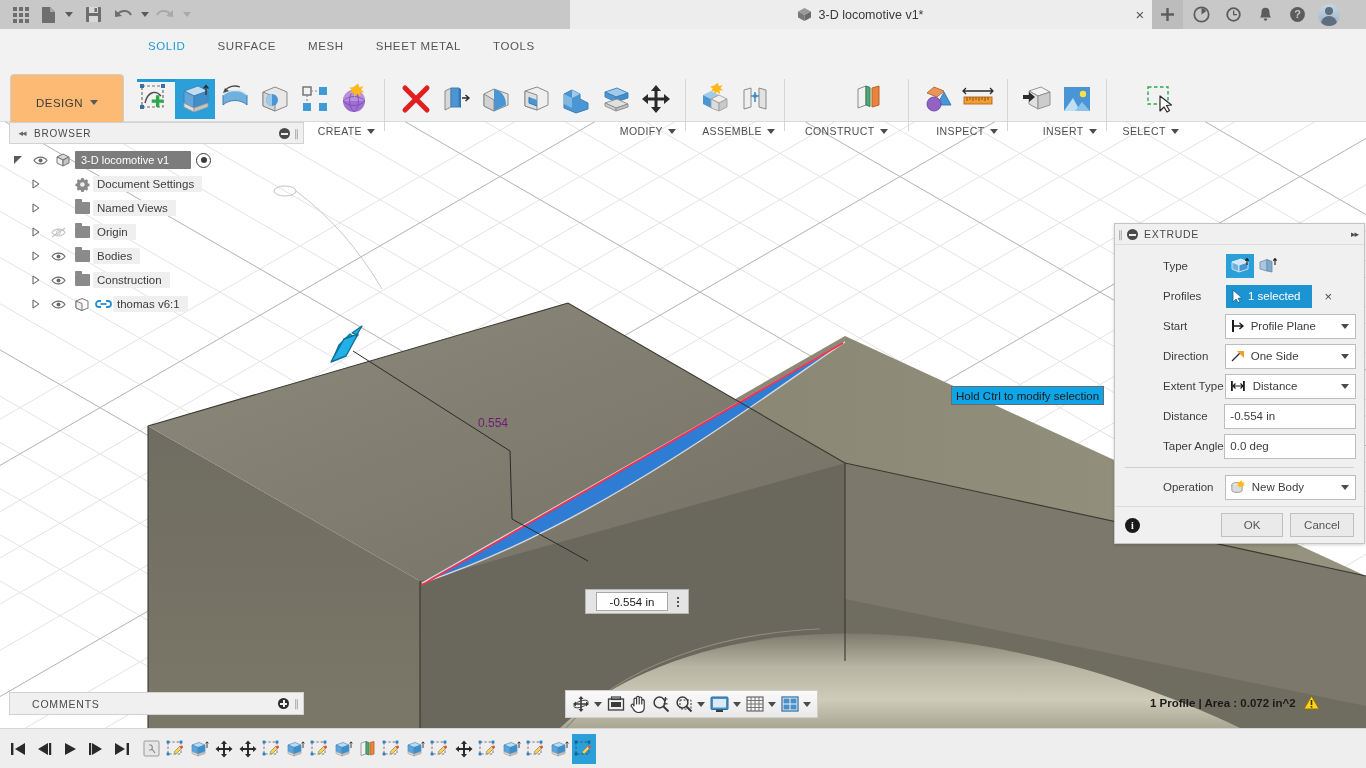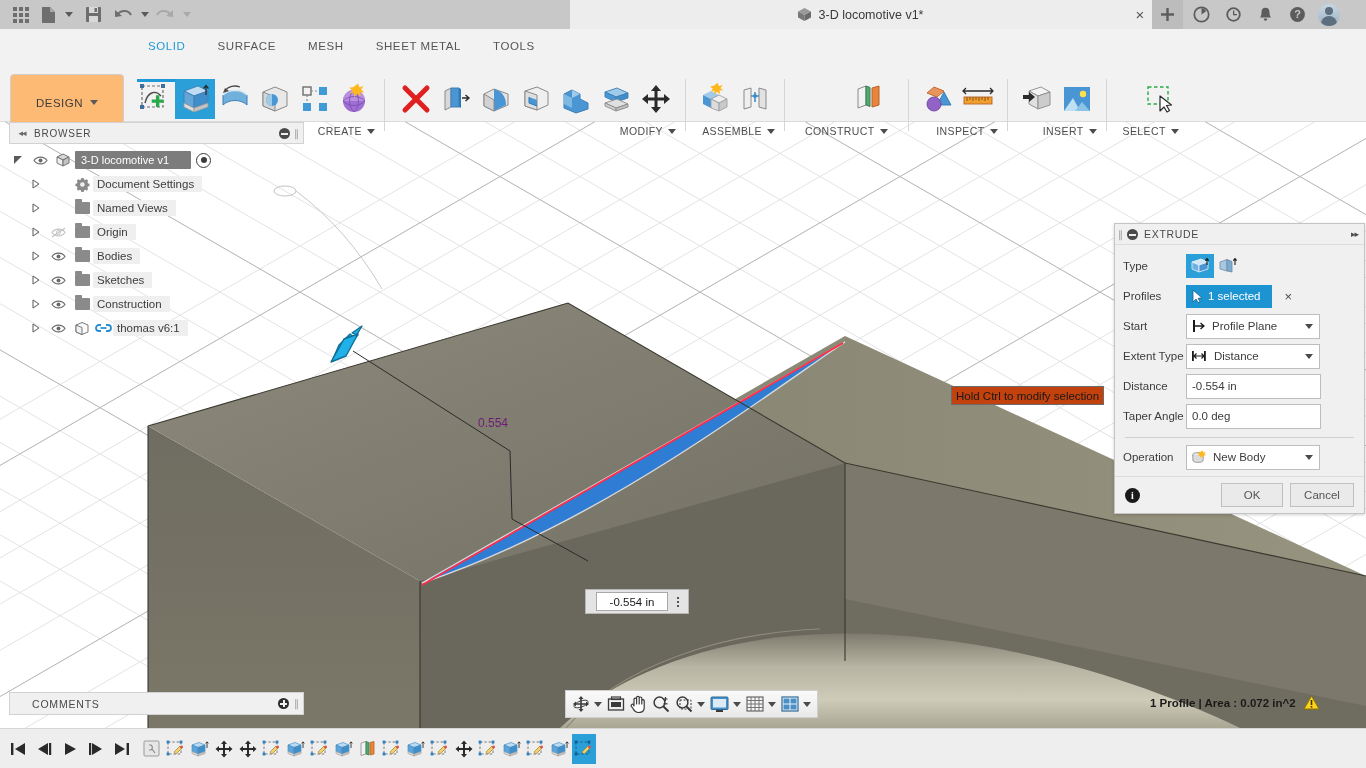--- a/index.html
+++ b/index.html
@@ -85,39 +85,39 @@
 
   
   .dlg{position:absolute;left:1114px;top:223px;width:249px;background:#f0f0f0;border:1px solid #c4c4c4;
        box-shadow:0 1px 3px rgba(0,0,0,.18);}
   .dlg-hdr{height:20px;display:flex;align-items:center;background:#f0f0f0;border-bottom:1px solid #dcdcdc;padding-left:3px;}
   .dlg-hdr .grip2{color:#9a9a9a;font-size:10px;padding-right:4px;}
   .dlg-title{font-size:10.5px;letter-spacing:.7px;color:#4a4a4a;}
   .dlg-hdr .expand{margin-left:auto;padding-right:6px;color:#4a4a4a;font-size:9px;letter-spacing:-1px;}
   .dlg-body{padding:6px 8px 4px 8px;}
   .frow{display:flex;align-items:center;height:30px;}
-  .flab{width:63px;font-size:11.5px;color:#3c3c3c;}
+  .flab{width:63px;font-size:11.5px;color:#3c3c3c;margin-left:40px;}
   .typebtn{width:28px;height:24px;display:flex;align-items:center;justify-content:center;}
   .typebtn.on{background:#2a9fd8;}
   .selbtn{background:#1d94d2;color:#fff;height:23px;display:flex;align-items:center;padding:0 12px 0 6px;font-size:11.5px;gap:5px;}
   .clear-x{margin-left:12px;color:#4a4a4a;font-size:13px;}
   .combo{width:128px;height:23px;background:#fff;border:1px solid #bdbdbd;display:flex;align-items:center;padding:0 0 0 4px;font-size:11.5px;gap:5px;position:relative;}
   .combo .cb-caret{position:absolute;right:6px;top:9px;width:0;height:0;border-left:4px solid transparent;border-right:4px solid transparent;border-top:5px solid #4a4a4a;}
   .inputbox{width:128px;height:23px;background:#fff;border:1px solid #bdbdbd;display:flex;align-items:center;padding-left:5px;font-size:11.5px;}
   .dlg-sep{height:1px;background:#d0d0d0;margin:6px 2px 4px 2px;}
   .dlg-foot{border-top:1px solid #dcdcdc;height:36px;display:flex;align-items:center;padding:0 10px;}
   .info-i{width:15px;height:15px;border-radius:50%;background:#1a1a1a;color:#fff;font-size:10px;font-weight:bold;
           display:flex;align-items:center;justify-content:center;font-family:"Liberation Serif",serif;}
   .dlg-btn{width:60px;height:22px;border:1px solid #c0c0c0;background:#eaeaea;font-size:11.5px;color:#555;
            display:flex;align-items:center;justify-content:center;}
   .dlg-btn.cancel{width:62px;margin-left:7px;}
   .foot-btns{margin-left:auto;display:flex;}
 
   
-  .tooltip{position:absolute;left:951px;top:386px;height:17px;background:#c2410c;border:1px solid #6b6b6b;
+  .tooltip{position:absolute;left:951px;top:386px;height:17px;background:#0ea5e9;border:1px solid #6b6b6b;
            display:flex;align-items:center;padding:0 4px;font-size:11.5px;color:#1a1a1a;}
   .dimfield{position:absolute;left:585px;top:589px;height:23px;background:#e4e4e4;border:1px solid #b6b6b6;display:flex;align-items:center;}
   .dimfield .df-grip{width:10px;height:21px;}
   .dimfield .df-inner{background:#fff;border:1px solid #a9a9a9;height:17px;width:70px;display:flex;align-items:center;justify-content:center;font-size:11.5px;color:#1a1a1a;}
   .dimfield .df-dots{width:20px;display:flex;flex-direction:column;align-items:center;gap:2px;}
   .dimfield .df-dots i{width:2px;height:2px;background:#555;display:block;}
   .dimlabel{position:absolute;left:478px;top:295px;font-size:12px;color:#701a75;}
   .statusbar{position:absolute;left:1150px;top:695px;display:flex;align-items:center;gap:7px;font-size:11.5px;color:#1a1a1a;font-weight:bold;}
 
   
@@ -798,37 +798,20 @@
           <path d="M1 5.5 C4 1 11 1 14 5.5 C11 10 4 10 1 5.5Z" fill="none" stroke="#6a6a6a" stroke-width="1.1"></path>
           <circle cx="7.5" cy="5.5" r="2" fill="#6a6a6a"></circle>
         </svg>
     </div>
     <div class="bicon">
         <div class="folder"></div>
       </div>
     <span class="blabel">Bodies</span>
   </div>
 
-  <div class="brow" style="padding-left:18px;">
-    <div class="tri">
-      <svg width="10" height="10" viewBox="0 0 10 10">
-          <polygon points="2,1 8,5 2,9" fill="none" stroke="#5a5a5a" stroke-width="1"></polygon>
-        </svg>
-    </div>
-    <div class="eye">
-      <svg width="15" height="11" viewBox="0 0 15 11">
-          <path d="M1 5.5 C4 1 11 1 14 5.5 C11 10 4 10 1 5.5Z" fill="none" stroke="#6a6a6a" stroke-width="1.1"></path>
-          <circle cx="7.5" cy="5.5" r="2" fill="#6a6a6a"></circle>
-        </svg>
-    </div>
-    <div class="bicon">
-        <div class="folder"></div>
-      </div>
-    <span class="blabel">Sketches</span>
-  </div>
 
   <div class="brow" style="padding-left:18px;">
     <div class="tri">
       <svg width="10" height="10" viewBox="0 0 10 10">
           <polygon points="2,1 8,5 2,9" fill="none" stroke="#5a5a5a" stroke-width="1"></polygon>
         </svg>
     </div>
     <div class="eye">
       <svg width="15" height="11" viewBox="0 0 15 11">
           <path d="M1 5.5 C4 1 11 1 14 5.5 C11 10 4 10 1 5.5Z" fill="none" stroke="#6a6a6a" stroke-width="1.1"></path>
@@ -921,20 +904,31 @@
       <div class="combo">
         <svg width="16" height="14" viewBox="0 0 16 14">
             <rect x="2" y="1" width="2" height="12" fill="#1a1a1a"></rect>
             <path d="M4 7 h8 M9.5 4 L13 7 L9.5 10" stroke="#1a1a1a" stroke-width="1.3" fill="none"></path>
           </svg>
         <span>Profile Plane</span>
         <span class="cb-caret"></span>
       </div>
     </div>
 
+    <div class="frow">
+      <div class="flab">Direction</div>
+      <div class="combo">
+        <svg width="16" height="14" viewBox="0 0 16 14">
+            <path d="M2 12 L11 3" stroke="#2a2a2a" stroke-width="1.3"></path>
+            <polygon points="7,2 14,2 14,9" fill="#f0a030"></polygon>
+          </svg>
+        <span>One Side</span>
+        <span class="cb-caret"></span>
+      </div>
+    </div>
 
     <div class="frow">
       <div class="flab">Extent Type</div>
       <div class="combo">
         <svg width="18" height="14" viewBox="0 0 18 14">
             <rect x="1" y="2" width="1.8" height="10" fill="#1a1a1a"></rect>
             <rect x="13" y="2" width="1.8" height="10" fill="#1a1a1a"></rect>
             <path d="M3 7 h10 M5.5 4.5 L3 7 L5.5 9.5 M10.5 4.5 L13 7 L10.5 9.5" stroke="#1a1a1a" stroke-width="1.2" fill="none"></path>
           </svg>
         <span>Distance</span>

